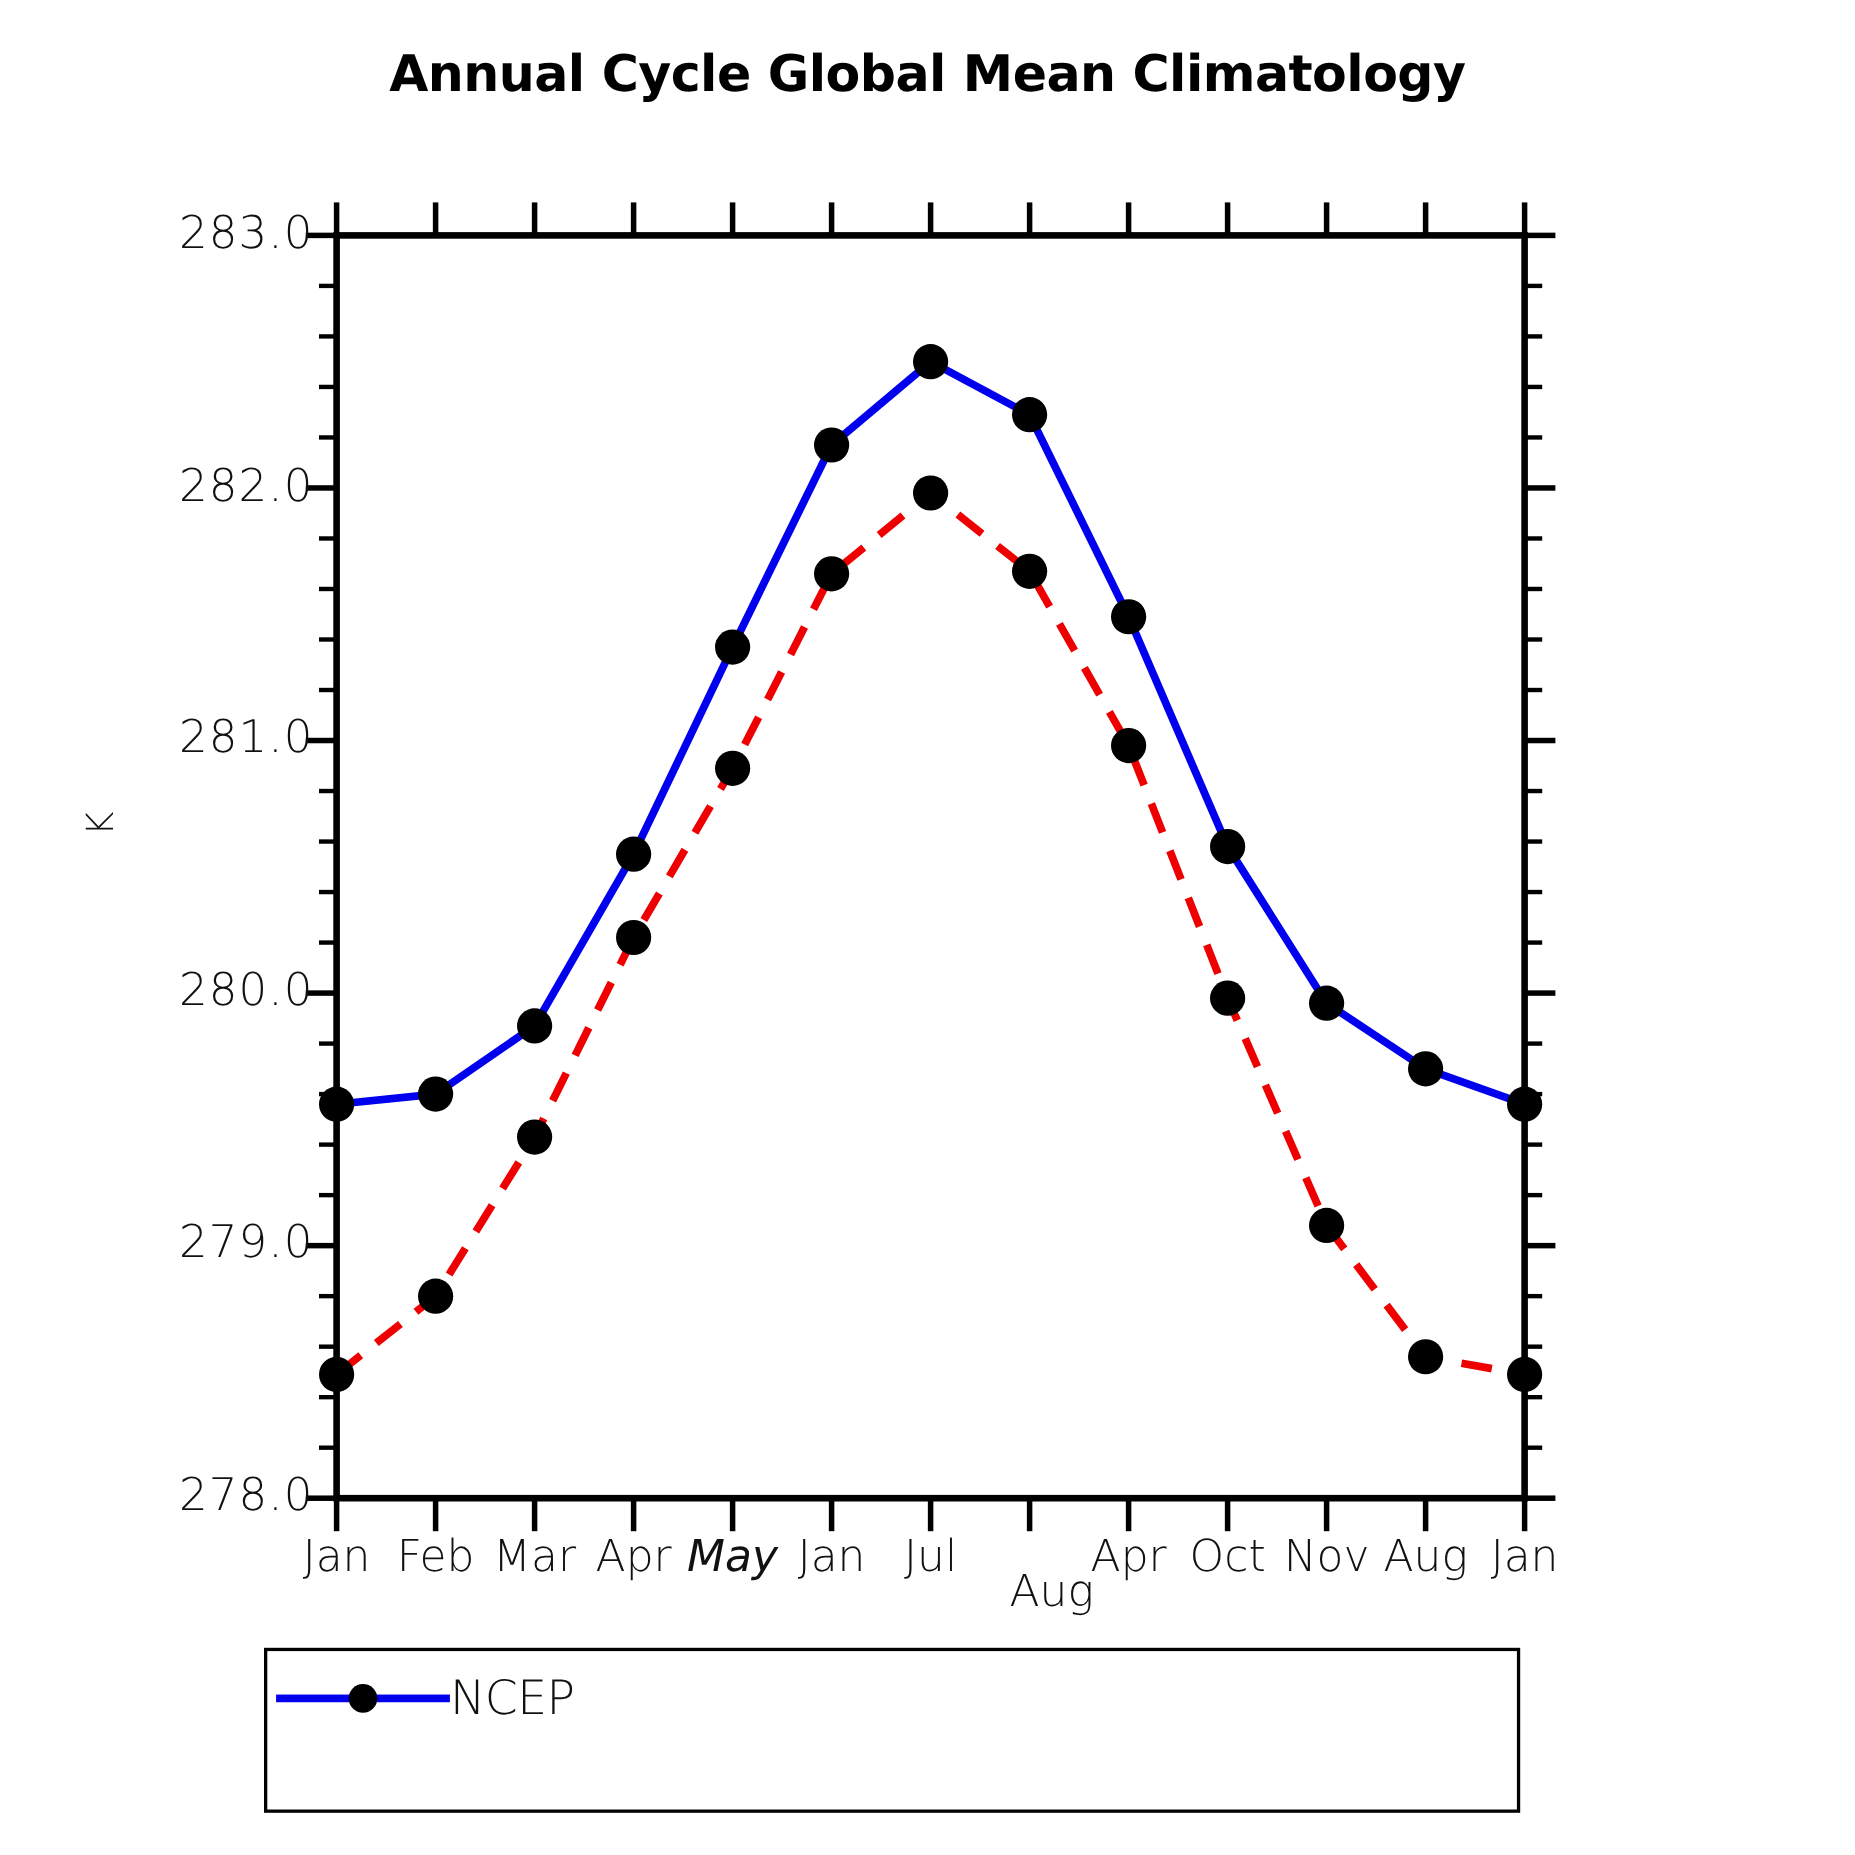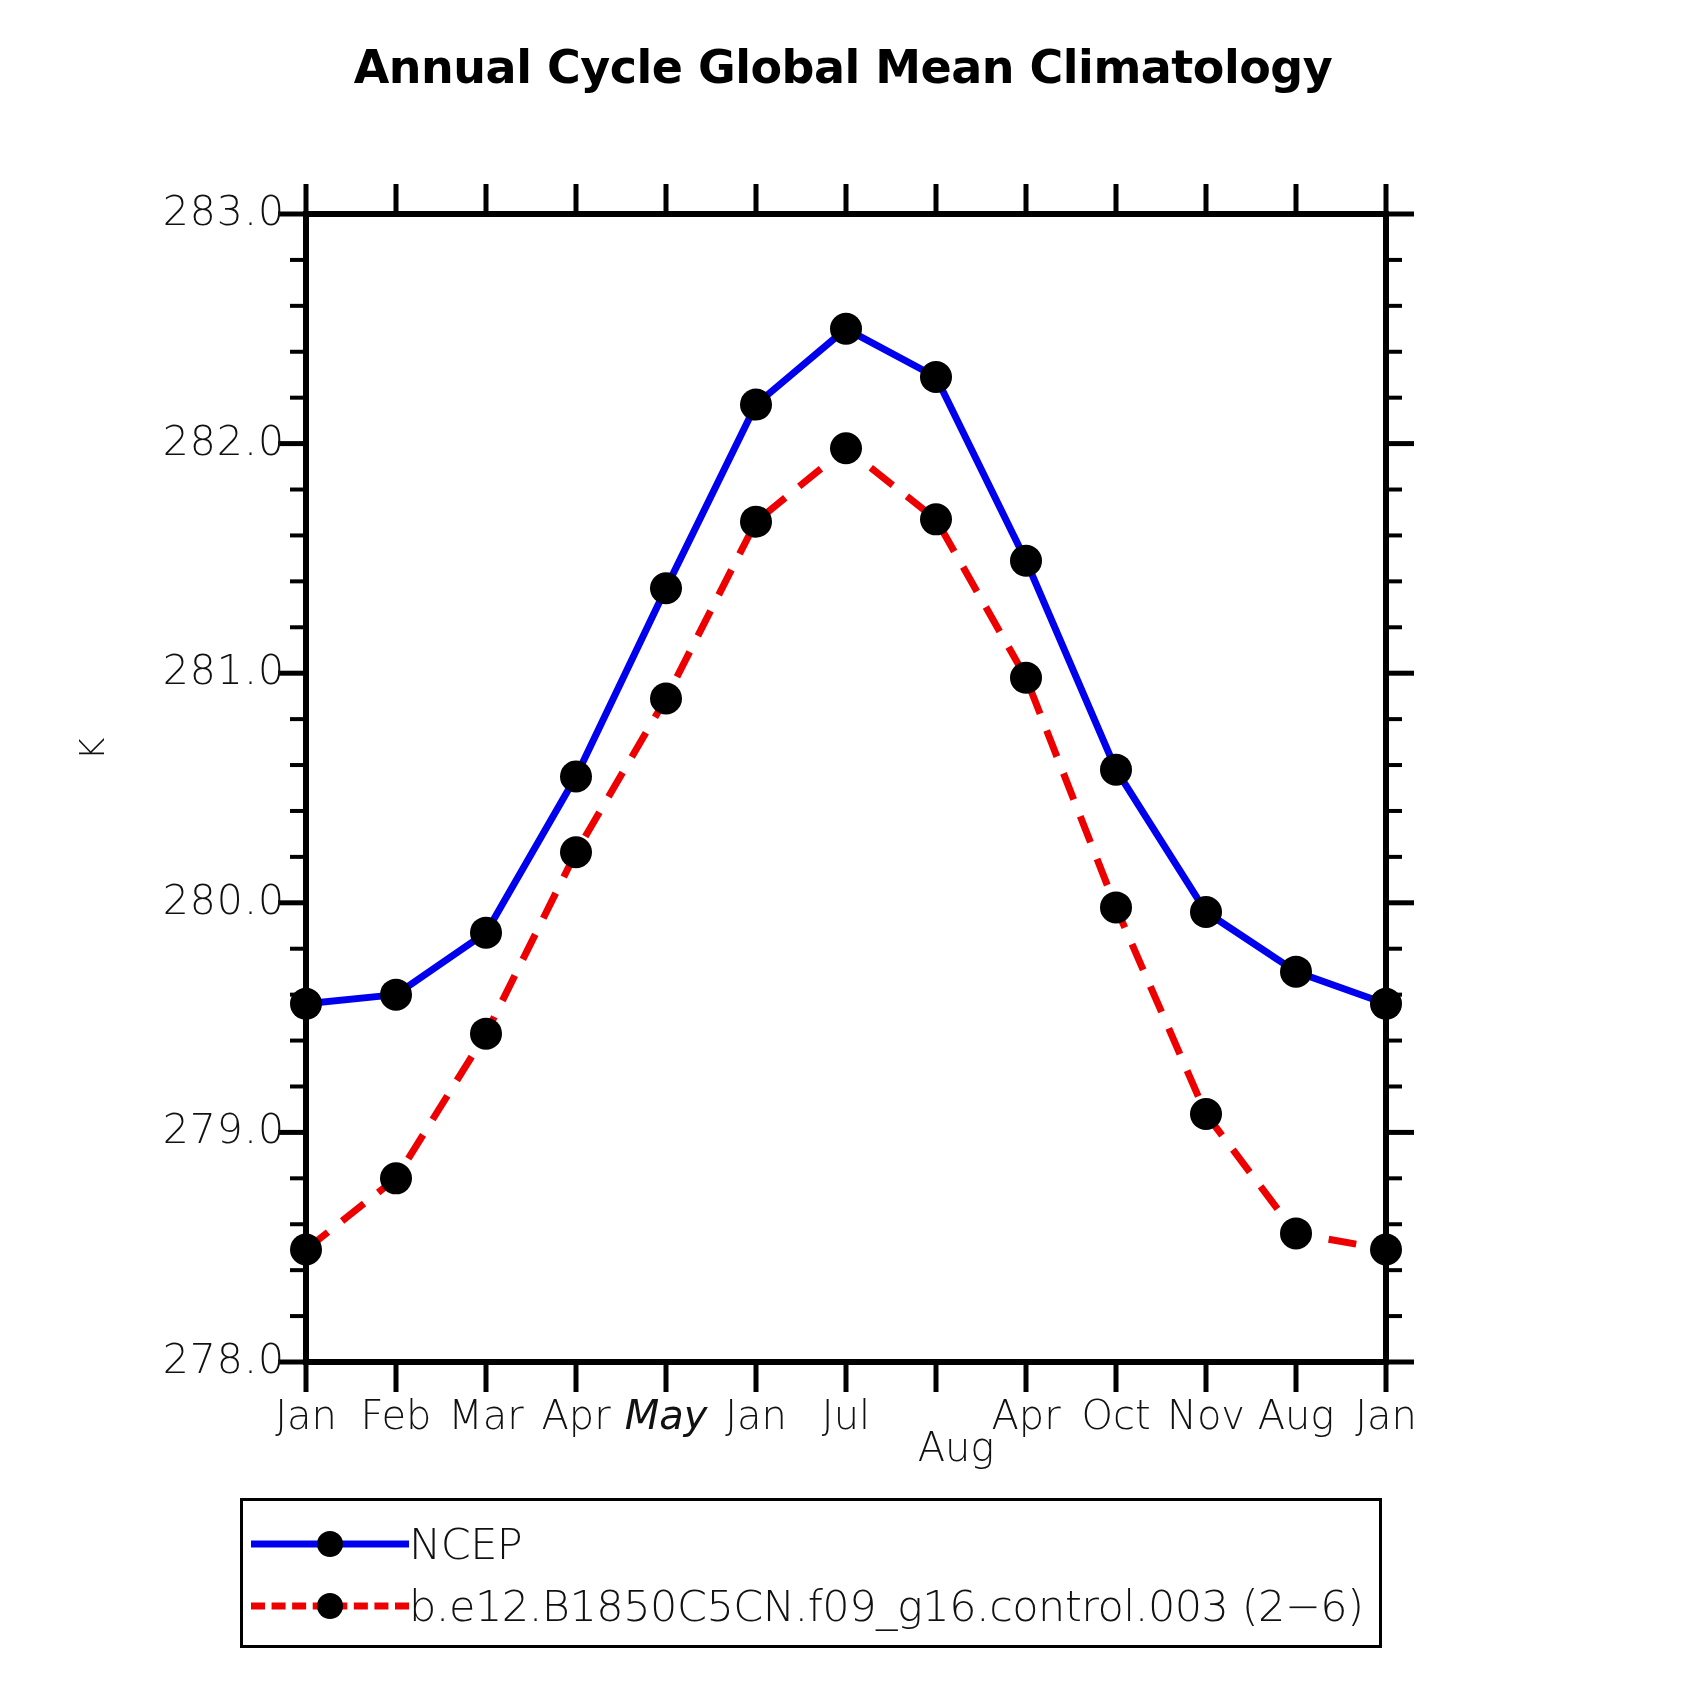--- a/index.html
+++ b/index.html
@@ -298,22 +298,15 @@
     </div>
 
   <div class="legend-box">
     <div class="legend-row r0">
       <span class="legend-sample">
         <span class="legend-line solid"></span>
         <span class="legend-dot"></span>
       </span>
       <span class="legend-text">NCEP</span>
     </div>
-    <div class="legend-row r1">
-      <span class="legend-sample">
-        <span class="legend-line dashed"></span>
-        <span class="legend-dot"></span>
-      </span>
-      <span class="legend-text">b.e12.B1850C5CN.f09_g16.control.003 (2−6)</span>
-    </div>
   </div>
 
 </div>
 
 </body></html>

